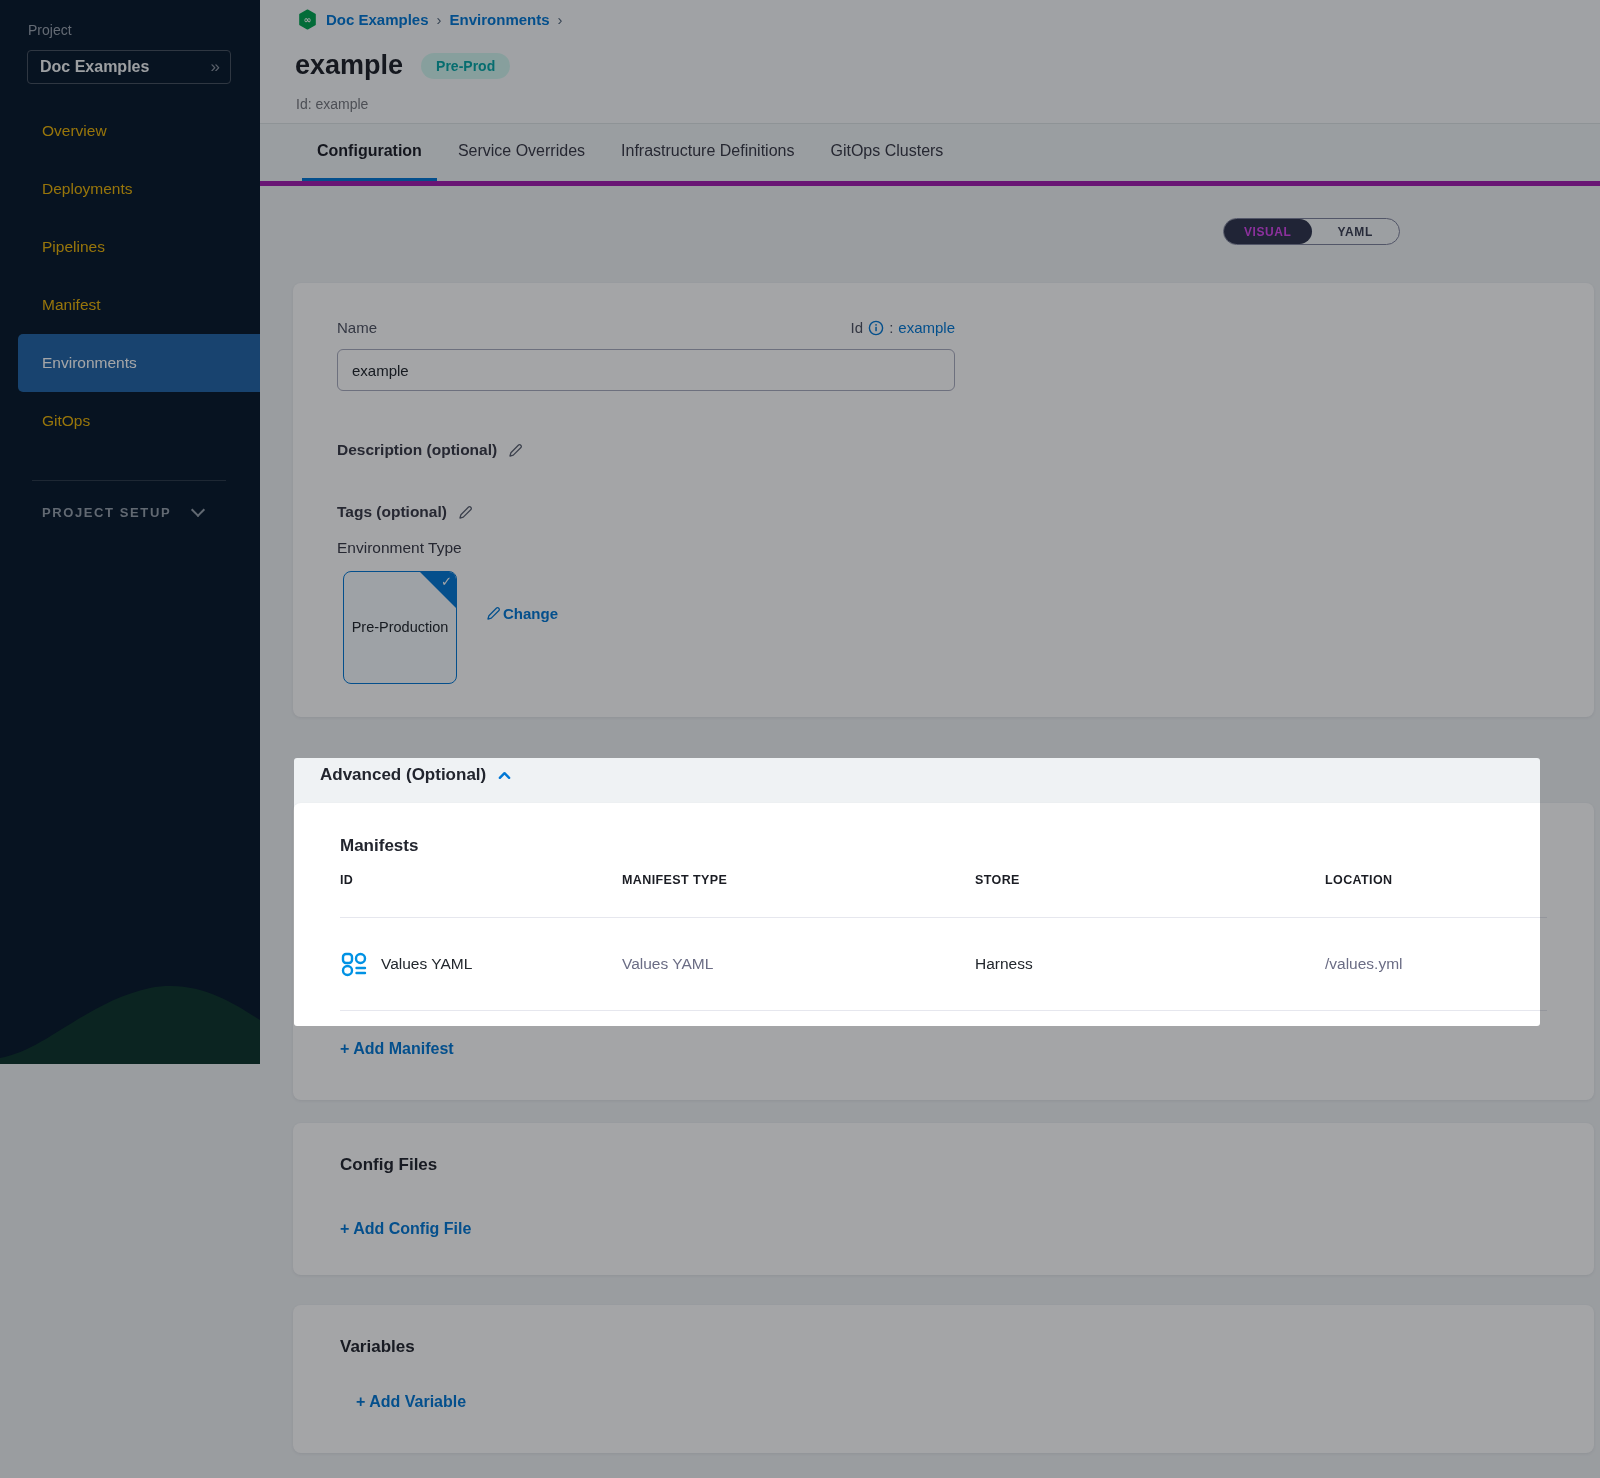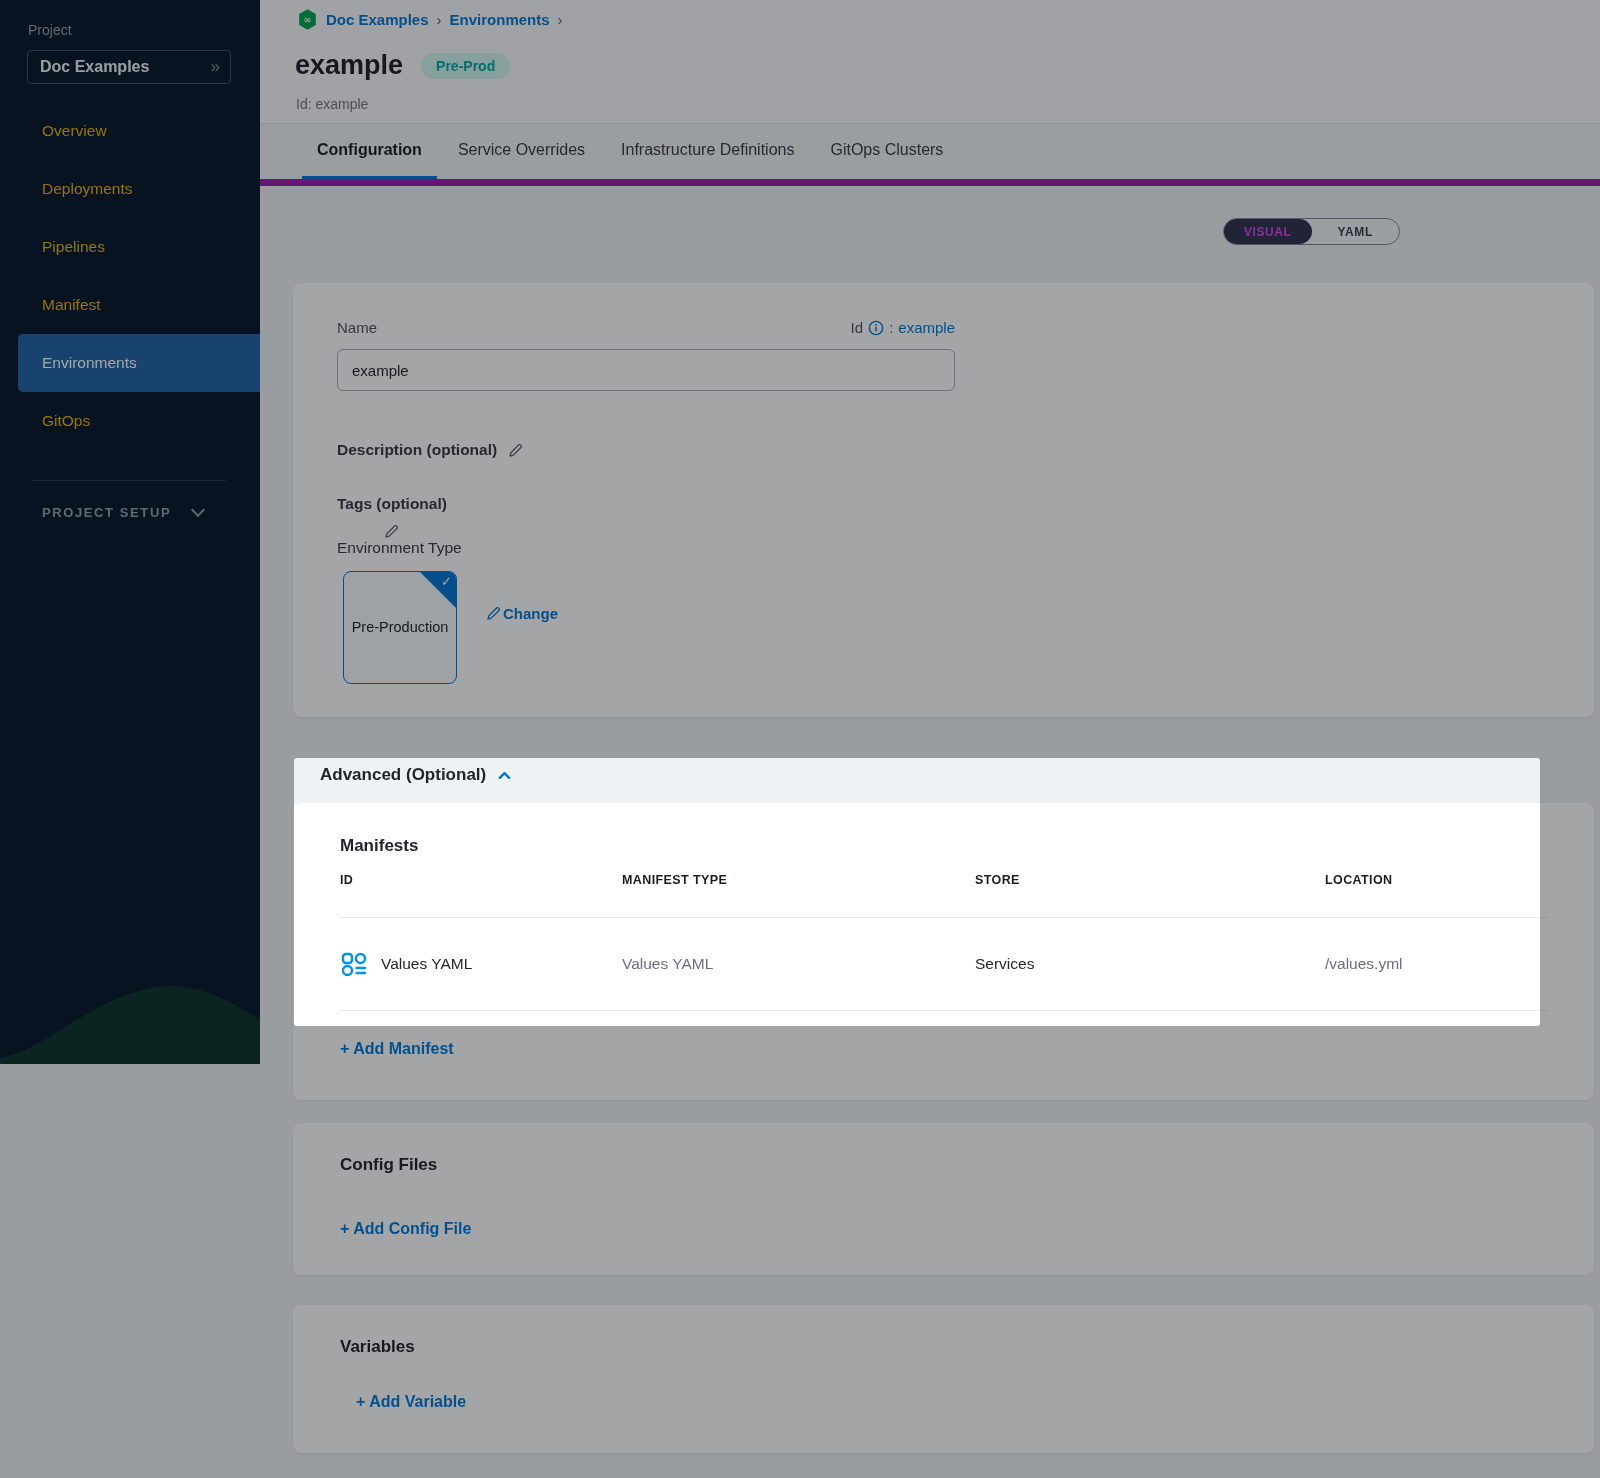--- a/index.html
+++ b/index.html
@@ -41,21 +41,21 @@
     gap:8px; font-size:15px; font-weight:700; }
   .crumb-link { color:#0278D5; cursor:pointer; }
   .crumb-sep { color:#51647A; font-weight:400; font-size:15px; }
   .title-row { position:absolute; left:35px; top:50px; display:flex; align-items:center; }
   .page-title { font-size:27px; font-weight:600; color:#1D2029; }
   .env-badge { margin-left:18px; background:#D2F6F0; color:#05A7A7; font-size:14px;
     font-weight:700; border-radius:14px; padding:5px 15px; }
   .id-line { position:absolute; left:36px; top:96px; font-size:14px; color:#75777E; }
 
   .tabs-bar { position:absolute; left:0; top:123px; width:1340px; height:63px;
-    background:#F0F4F6; border-top:1px solid #DDE2E5; border-bottom:7px solid #a21caf;
+    background:#F0F4F6; border-top:1px solid #DDE2E5; border-bottom:5px solid #a21caf;
     display:flex; align-items:stretch; padding-left:42px; }
   .tab { display:flex; align-items:center; padding:0 15px; margin-right:6px;
     font-size:16px; color:#383946; cursor:pointer; border-bottom:3px solid transparent; }
   .tab.active { color:#1C1E26; font-weight:700; border-bottom:3px solid #0278D5; }
 
   .content { position:absolute; left:0; top:186px; width:1340px; height:1292px;
     background:#EFF2F4; }
 
   
   .view-toggle { position:absolute; left:963px; top:218px; width:177px; height:27px;
@@ -74,21 +74,21 @@
   .fld-label { font-size:15px; color:#4F5362; }
   .id-chip { display:flex; align-items:center; gap:5px; font-size:15px; }
   .id-chip .id-word { color:#4F5362; }
   .id-chip .id-colon { color:#4F5362; }
   .id-chip .id-val { color:#0278D5; cursor:pointer; }
   .text-input { position:absolute; left:44px; top:66px; width:618px; height:42px;
     border:1px solid #A9ABBE; border-radius:6px; background:#FFFFFF; font-size:15px;
     color:#22272D; padding:0 14px; font-family:"Liberation Sans","DejaVu Sans",sans-serif; }
   .opt-row { position:absolute; left:44px; display:flex; align-items:center; gap:10px;
     font-size:15.5px; font-weight:700; color:#383946; }
-  .opt-desc { top:158px; } .opt-tags { top:212px;flex-direction:column; }
+  .opt-desc { top:158px; } .opt-tags { top:220px; }
   .envtype-label { position:absolute; left:44px; top:256px; font-size:15.5px;
     font-weight:400; color:#383946; }
   .envtype-card { position:absolute; left:50px; top:288px; width:114px; height:113px;
     border:1px solid #0278D5; border-radius:8px; background:#F6FBFE; overflow:hidden;
     display:flex; align-items:center; justify-content:center; text-align:center;
     cursor:pointer; }
   .envtype-card .etc-text { font-size:14.5px; color:#22272D; line-height:1.6; }
   .corner-check { position:absolute; top:0; right:0; width:0; height:0;
     border-top:36px solid #0278D5; border-left:36px solid transparent; }
   .corner-tick { position:absolute; top:2px; right:4px; color:#FFFFFF; font-size:13px;
@@ -259,21 +259,21 @@
           <svg class="icon-svg" width="28" height="28" viewBox="0 0 28 28">
             <rect x="3" y="4" width="9" height="9" rx="3" fill="none" stroke="#0092E4" stroke-width="2.4"></rect>
             <circle cx="20.5" cy="8.5" r="4.5" fill="none" stroke="#0092E4" stroke-width="2.4"></circle>
             <circle cx="7.5" cy="20.5" r="4.5" fill="none" stroke="#0092E4" stroke-width="2.4"></circle>
             <line x1="16.5" y1="18" x2="25" y2="18" stroke="#0092E4" stroke-width="2.4" stroke-linecap="round"></line>
             <line x1="16.5" y1="23" x2="25" y2="23" stroke="#0092E4" stroke-width="2.4" stroke-linecap="round"></line>
           </svg>
           <span>Values YAML</span>
         </span>
         <span class="cell-muted">Values YAML</span>
-        <span class="cell-dark">Services</span>
+        <span class="cell-dark">Harness</span>
         <span class="cell-muted">/values.yml</span>
       </div>
       <div class="tbl-divider" style="top:207px;"></div>
       <div class="add-link">+ Add Manifest</div>
     </section>
 
     <section class="card config-card">
       <div class="section-heading">Config Files</div>
       <div class="add-link">+ Add Config File</div>
     </section>

